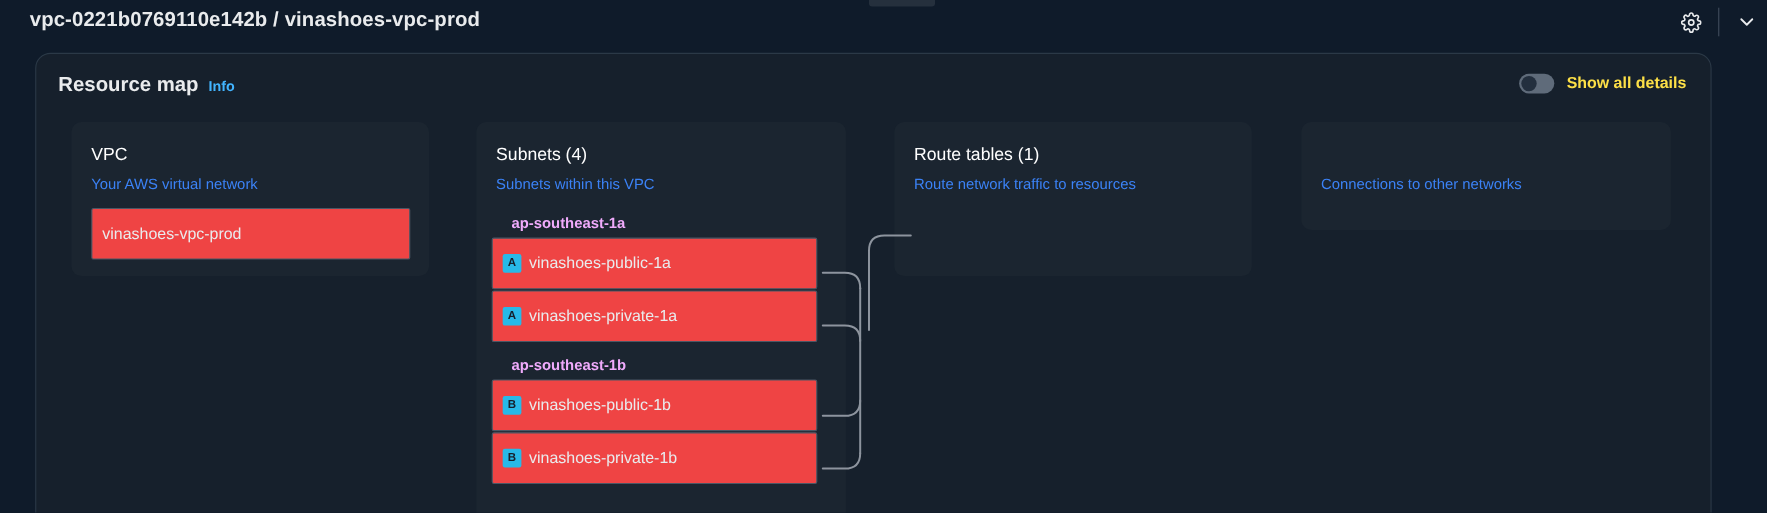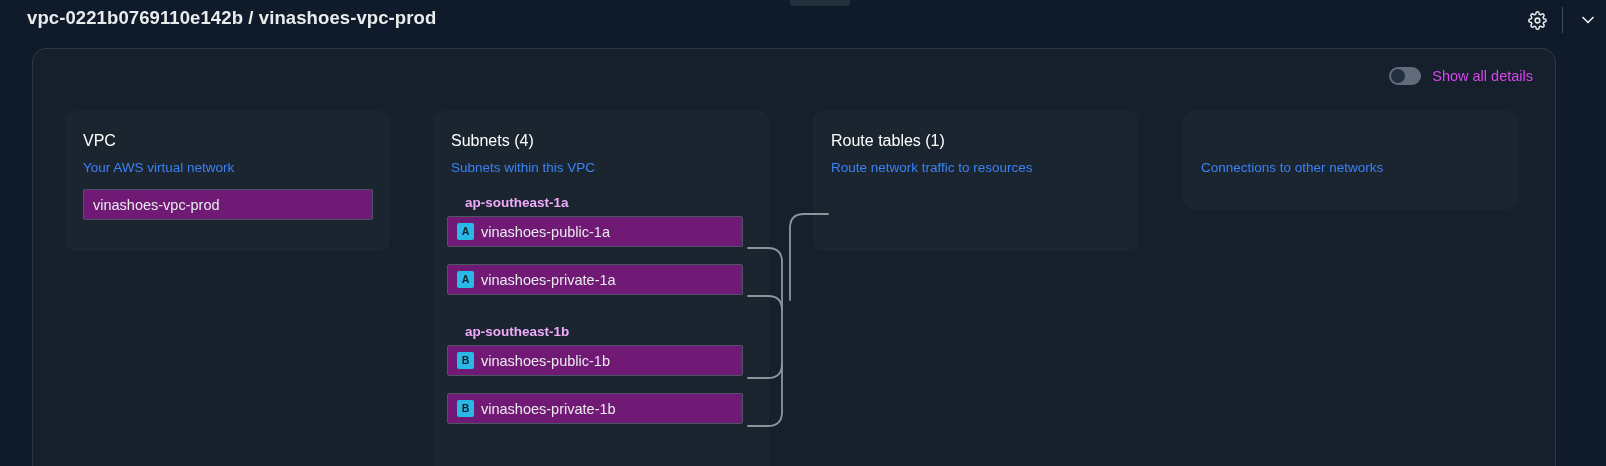--- a/index.html
+++ b/index.html
@@ -62,21 +62,21 @@
     display: flex; align-items: center; gap: 11px; cursor: pointer;
   }
   .toggle {
     width: 32px; height: 18px; border-radius: 9px;
     background: #5f6b7a; position: relative; flex: none;
   }
   .toggle .knob {
     position: absolute; left: 2px; top: 2px; width: 14px; height: 14px;
     border-radius: 50%; background: #232f3e;
   }
-  .toggle-label { font-size: 14.5px; color: #d946ef; white-space: nowrap; }
+  .toggle-label { font-size: 14.5px; color: #fde047; white-space: nowrap; font-weight: bold; }
 
   
   .cards { position: absolute; left: 0; top: 62px; width: 100%; height: 368px; }
 
   .card {
     position: absolute; top: 0;
     background: #1b2530;
     border-radius: 9px;
   }
   .card-vpc   { left: 32px;  width: 325px; height: 140px; }
@@ -88,22 +88,22 @@
     position: absolute; left: 18px; top: 21px;
     font-size: 16px; color: #ffffff; white-space: nowrap;
   }
   .card-sub-text {
     position: absolute; left: 18px; top: 49px;
     font-size: 13.5px; color: #3b82f6; white-space: nowrap;
   }
 
   .res-box {
     position: absolute;
-    height: 31px;
-    background: #701a75;
+    height: 47px;
+    background: #ef4444;
     border: 1px solid #4b5765;
     border-radius: 2px;
     display: flex; align-items: center;
     padding: 0 9px;
     cursor: pointer;
   }
   .res-box .res-label {
     font-size: 14.5px; color: #e9ebed; white-space: nowrap;
   }
   .az-badge {
@@ -161,20 +161,24 @@
         <svg width="20" height="20" viewBox="0 0 24 24" fill="none" stroke="#e9ebed" stroke-width="2" stroke-linecap="round" stroke-linejoin="round">
           <polyline points="6 9 12 15 18 9"></polyline>
         </svg>
       </div>
     </div>
   </div>
 
   <div class="panel">
 
     <div class="panel-head">
+      <div class="panel-title-wrap">
+        <span class="panel-title">Resource map</span>
+        <span class="info-link">Info</span>
+      </div>
 
       <div class="toggle-wrap">
         <div class="toggle">
           <div class="knob"></div>
         </div>
         <span class="toggle-label">Show all details</span>
       </div>
     </div>
 
     <div class="cards">

